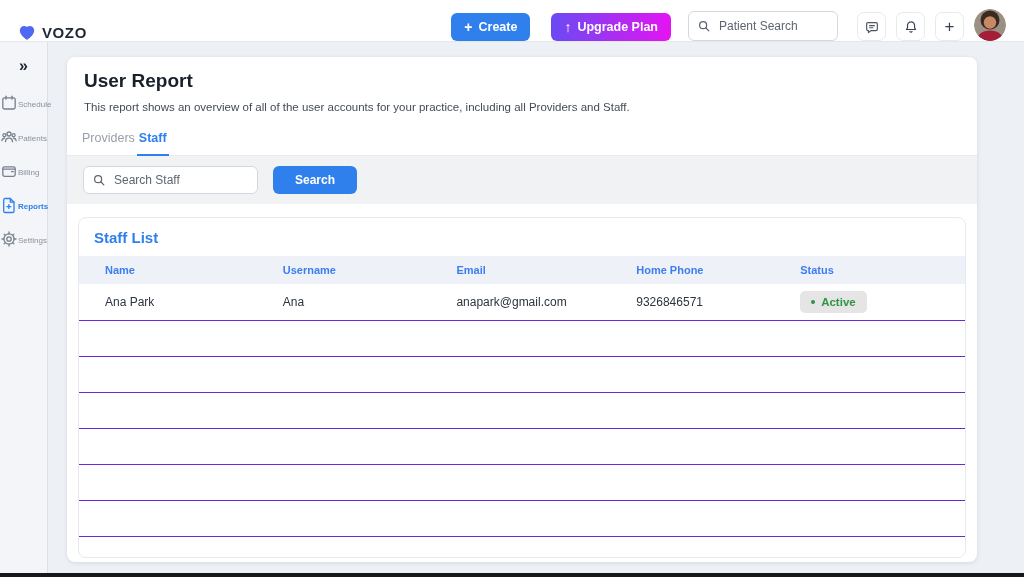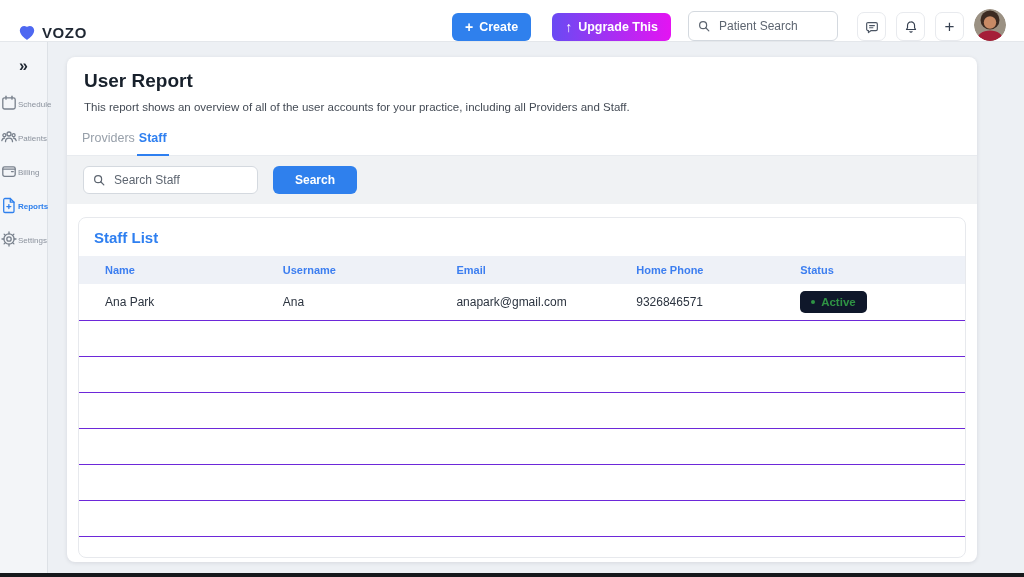--- a/index.html
+++ b/index.html
@@ -116,21 +116,21 @@
     grid-template-columns: 23% 19.6% 20.3% 18.5% auto;
     align-items: center;
   }
   .t-head { background: #eef1f7; height: 28px; }
   .th { color: #3c7ef0; font-size: 11px; font-weight: 700; }
   .th:first-child, .td:first-child { padding-left: 26px; }
   .t-row { height: 37px; border-bottom: 1px solid #6d28d9; font-size: 12px; color: #2c3440; cursor: pointer; }
   .t-row.empty { height: 36px; cursor: default; }
   .badge {
     display: inline-flex; align-items: center; gap: 6px;
-    background: #0f172a; color: #2f9444; font-size: 11.5px; font-weight: 600;
+    background: #e5e5e5; color: #2f9444; font-size: 11.5px; font-weight: 600;
     padding: 5px 11px; border-radius: 5px;
   }
   .badge .dot { width: 4px; height: 4px; border-radius: 50%; background: #2f9444; }
 
   .bottom-edge { position: absolute; left: 0; right: 0; bottom: 0; height: 4px; background: #16181b; z-index: 20; }
 
   svg { display: block; }
 </style>
 </head>
 <body>
@@ -147,21 +147,21 @@
 
   <div class="spacer"></div>
 
   <button class="btn btn-create">
     <span class="btn-glyph">+</span>
     <span>Create</span>
   </button>
 
   <button class="btn btn-upgrade">
     <span class="btn-glyph">↑</span>
-    <span>Upgrade This</span>
+    <span>Upgrade Plan</span>
   </button>
 
   <div class="patient-search">
     <span>
       <svg width="14" height="14" viewBox="0 0 16 16" fill="none" stroke="#5d6570" stroke-width="1.4" stroke-linecap="round">
         <circle cx="7" cy="7" r="4"></circle>
           <line x1="10" y1="10" x2="13.5" y2="13.5"></line>
       </svg>
     </span>
     <input type="text" placeholder="Patient Search" style="">

